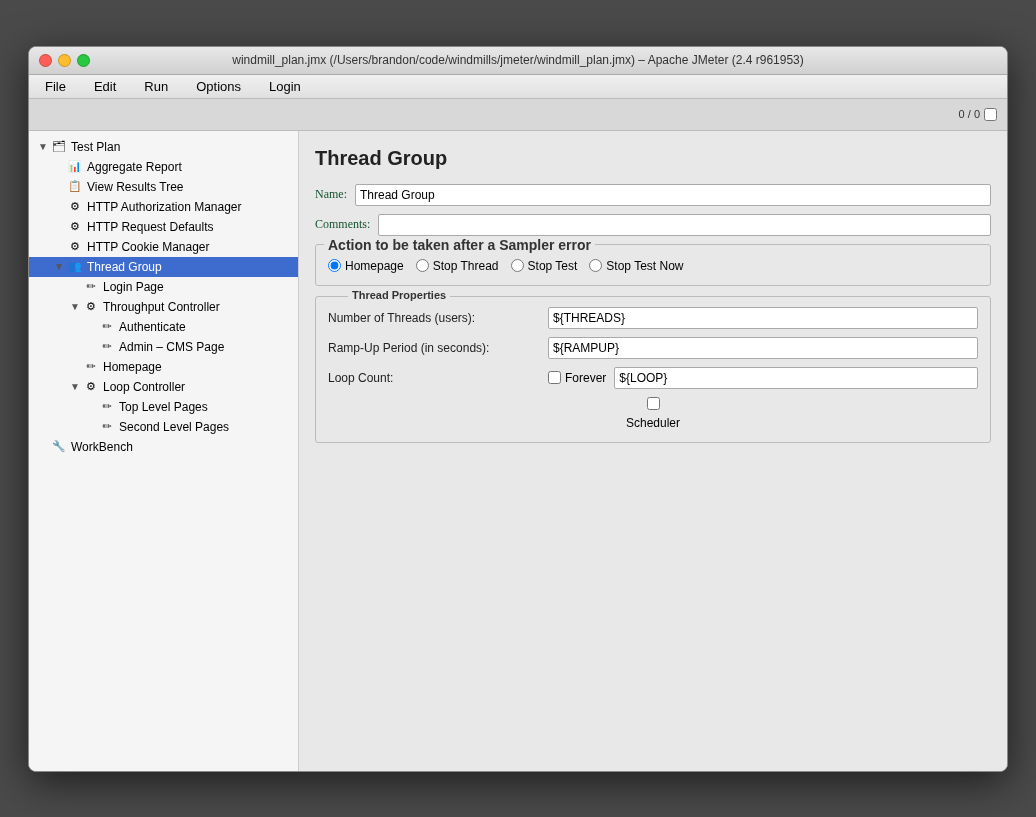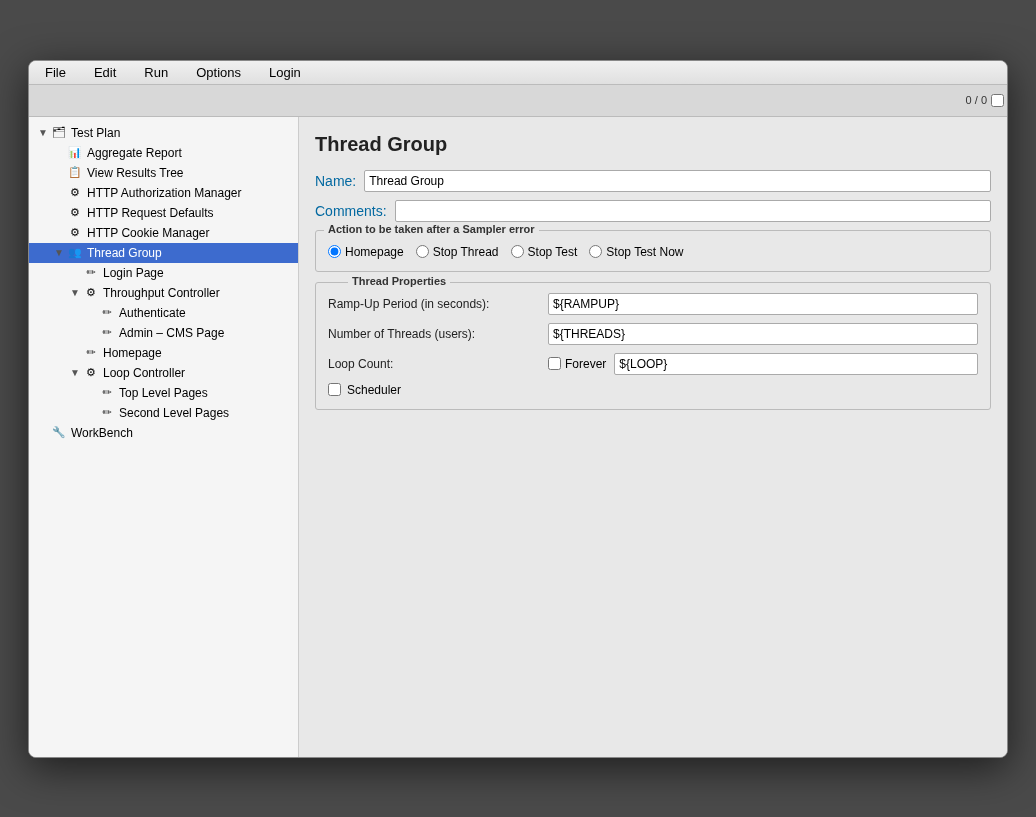--- a/index.html
+++ b/index.html
@@ -67,21 +67,21 @@
       cursor: pointer;
       font-size: 13px;
       color: #000;
     }
     .toolbar-bar {
       background: #d8d8d8;
       height: 32px;
       display: flex;
       align-items: center;
       justify-content: flex-end;
-      padding: 0 3px;
+      padding: 0 10px;
       border-bottom: 1px solid #bbb;
       font-size: 11px;
       color: #333;
     }
     .content-area {
       display: flex;
       height: 640px;
     }
     .sidebar {
       width: 270px;
@@ -138,45 +138,46 @@
       font-weight: bold;
       color: #222;
       margin-bottom: 14px;
     }
     .form-row {
       display: flex;
       align-items: center;
       margin-bottom: 8px;
     }
     .form-label {
-      font-size: 14px;
-      color: #0369a1;
+      font-size: 12px;
+      color: #14532d;
       margin-right: 8px;
       white-space: nowrap;
       min-width: 0;
+      font-family: Liberation Serif, serif;
     }
     .form-input {
       flex: 1;
       height: 22px;
       border: 1px solid #aaa;
       background: white;
       font-size: 12px;
       padding: 0 4px;
       border-radius: 2px;
     }
     .section-border {
       border: 1px solid #bbb;
       border-radius: 3px;
       padding: 8px 12px 12px;
       margin-bottom: 10px;
       background: #e8e8e8;
       position: relative;
     }
     .section-legend {
-      font-size: 11px;
+      font-size: 14px;
       color: #333;
       font-weight: bold;
       background: #e8e8e8;
       padding: 0 4px;
       position: absolute;
       top: -8px;
       left: 8px;
     }
     .radio-group {
       display: flex;
@@ -233,27 +234,36 @@
     }
     .loop-row {
       display: flex;
       align-items: center;
       margin-bottom: 8px;
     }
     .scheduler-row {
       display: flex;
       align-items: center;
       gap: 6px;
+      flex-direction: column;
     }
   </style>
 </head>
 <body>
 
 <div class="window">
 
+  <div class="titlebar">
+    <div class="traffic-lights">
+      <div class="tl-btn tl-close"></div>
+      <div class="tl-btn tl-min"></div>
+      <div class="tl-btn tl-max"></div>
+    </div>
+    <span class="titlebar-title">windmill_plan.jmx (/Users/brandon/code/windmills/jmeter/windmill_plan.jmx) – Apache JMeter (2.4 r961953)</span>
+  </div>
 
   <div class="menubar">
     <div class="menu-item">File</div>
     <div class="menu-item">Edit</div>
     <div class="menu-item">Run</div>
     <div class="menu-item">Options</div>
     <div class="menu-item">Login</div>
   </div>
 
   <div class="toolbar-bar">
@@ -396,27 +406,27 @@
             <input type="radio" name="on-error" style="">
             <span>Stop Test Now</span>
           </label>
         </div>
       </div>
 
       <div class="thread-props-section">
         <span class="thread-props-legend">Thread Properties</span>
 
         <div class="prop-row">
+          <span class="prop-label">Number of Threads (users):</span>
+          <input class="prop-input" type="text" value="${THREADS}" style="">
+        </div>
+
+        <div class="prop-row">
           <span class="prop-label">Ramp-Up Period (in seconds):</span>
           <input class="prop-input" type="text" value="${RAMPUP}" style="">
-        </div>
-
-        <div class="prop-row">
-          <span class="prop-label">Number of Threads (users):</span>
-          <input class="prop-input" type="text" value="${THREADS}" style="">
         </div>
 
         <div class="loop-row">
           <span class="prop-label">Loop Count:</span>
           <input type="checkbox" style="margin-right: 4px;">
           <span style="margin-right:8px; font-size:12px;">Forever</span>
           <input class="prop-input" type="text" value="${LOOP}" style="">
         </div>
 
         <div class="scheduler-row">

